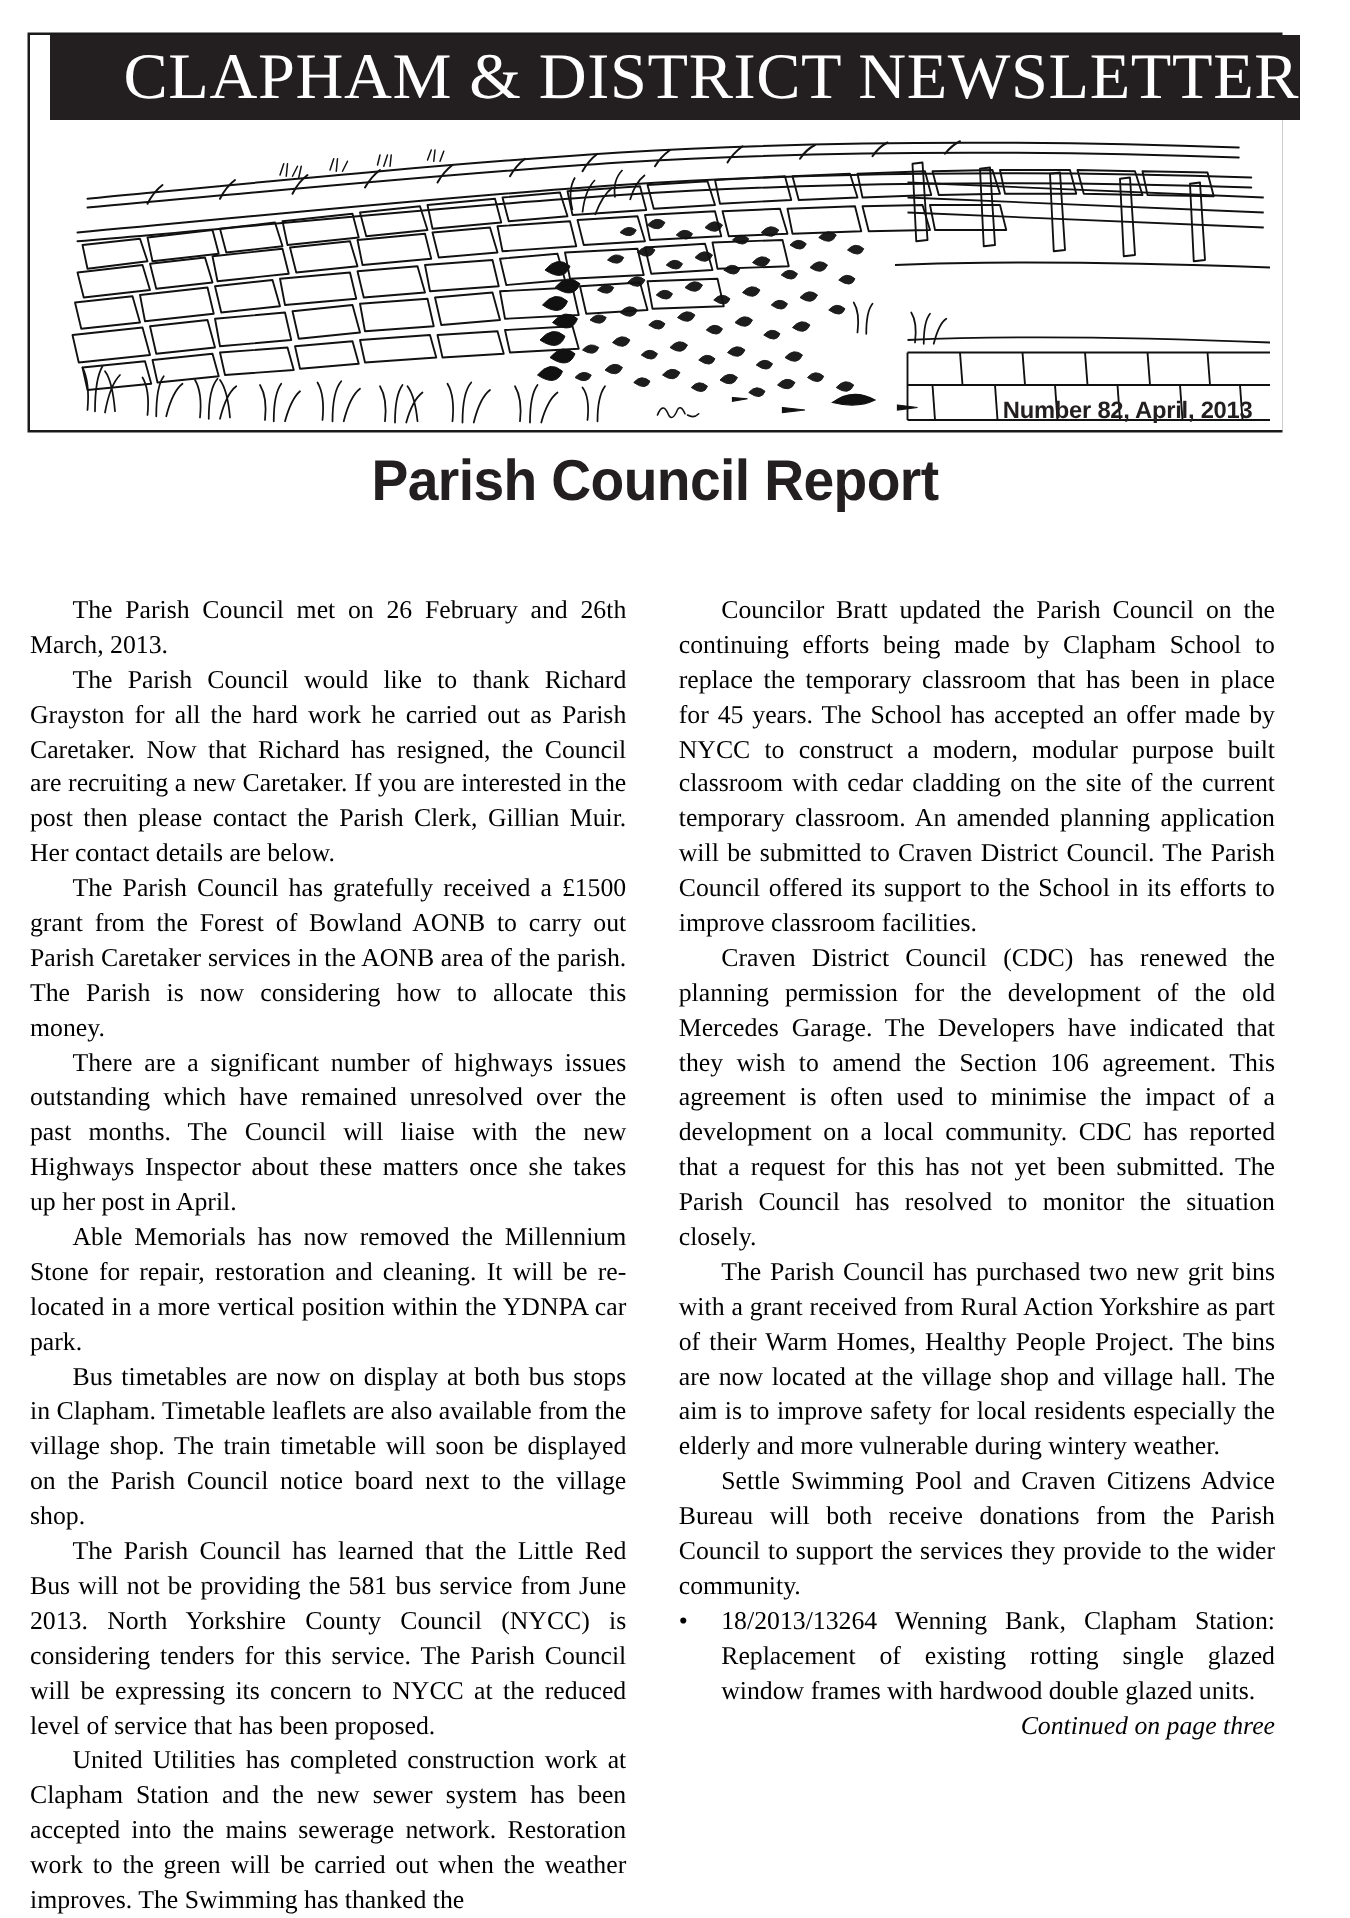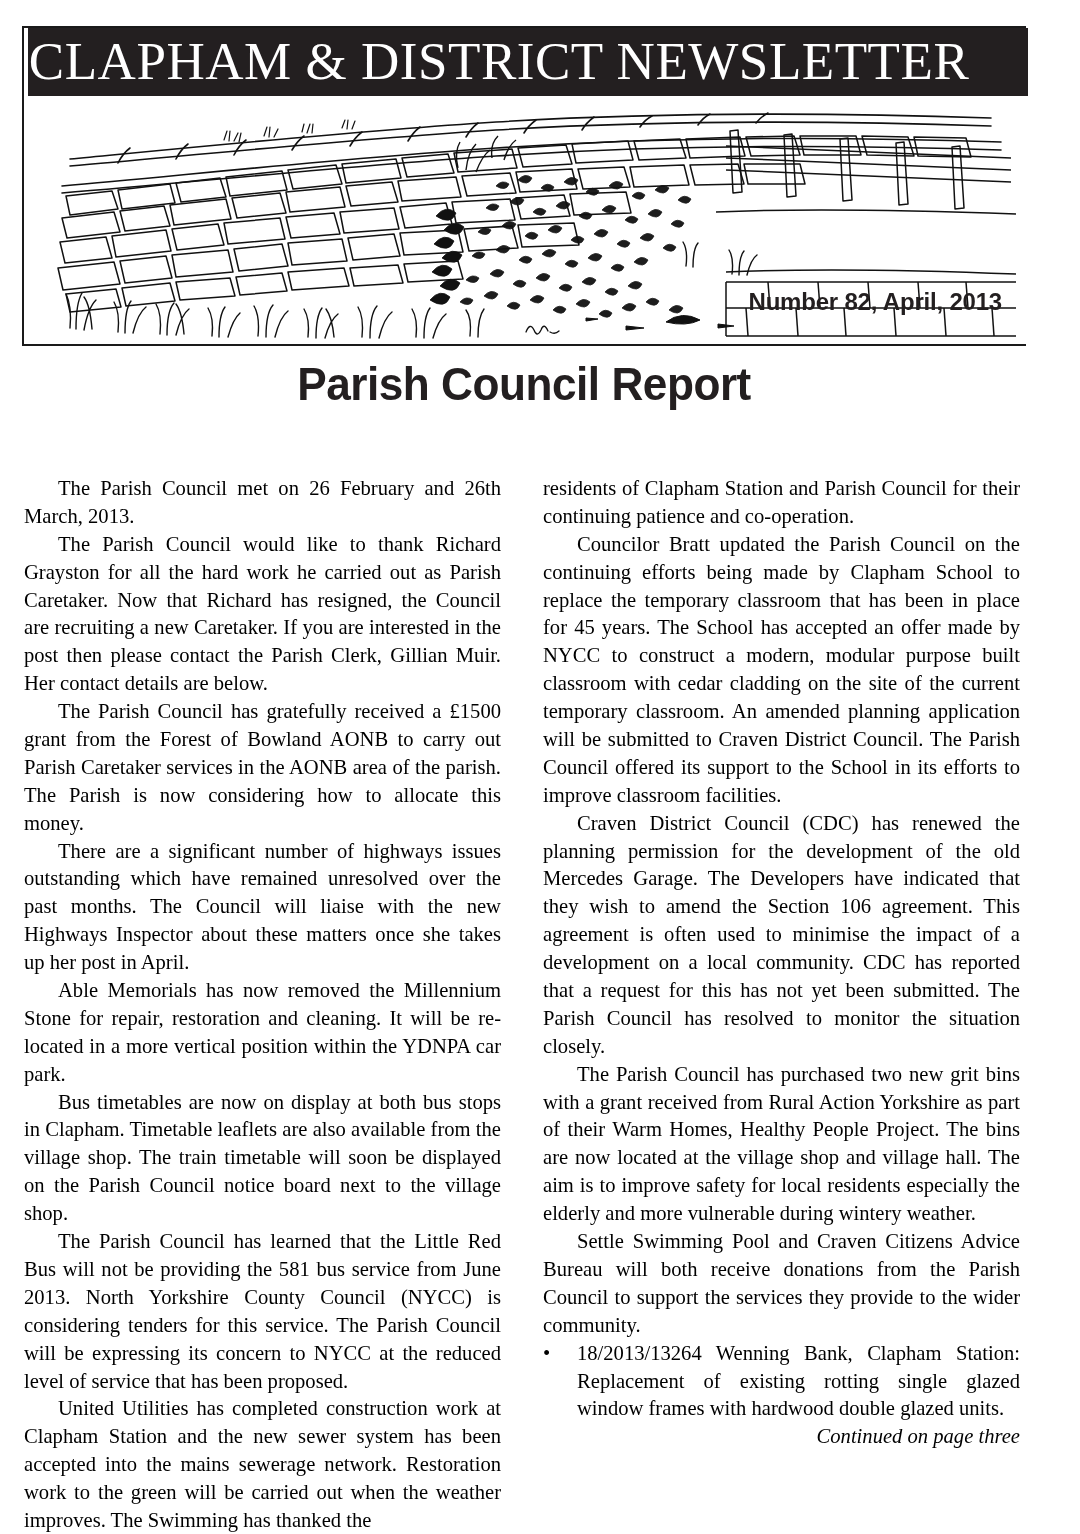--- a/index.html
+++ b/index.html
@@ -30,27 +30,27 @@
     left: 22px;
     top: 26px;
     width: 1004px;
     height: 320px;
     border: 2px solid #1a1a1a;
     box-sizing: border-box;
     background: #ffffff;
   }
   .masthead-banner {
     position: absolute;
-    left: 4px; top: 0;
+    left: 16px; top: 0;
     width: 100%;
     height: 68px;
     background: #231f20;
     display: flex;
     align-items: center;
-    justify-content: flex-start;
+    justify-content: flex-end;
     overflow: hidden;
   }
   .masthead-title {
     color: #ffffff;
     font-family: "Liberation Serif", "DejaVu Serif", serif;
     font-size: 52px;
     line-height: 1;
     letter-spacing: 0.5px;
     white-space: nowrap;
     transform: scaleX(1.02);
@@ -67,24 +67,24 @@
     width: 1000px;
     height: 248px;
     overflow: hidden;
     background: #ffffff;
   }
   .masthead-art svg { display: block; }
 
   .issue-line {
     position: absolute;
     right: 22px;
-    bottom: 28px;
+    bottom: 4px;
     font-family: "Liberation Sans", "DejaVu Sans", sans-serif;
     font-weight: bold;
-    font-size: 24px;
+    font-size: 19px;
     letter-spacing: -0.2px;
     color: #231f20;
     white-space: nowrap;
   }
 
   
   .headline {
     position: absolute;
     left: 22px;
     top: 360px;
@@ -399,21 +399,20 @@
       <p>The Parish Council would like to thank Richard Grayston for all the hard work he carried out as Parish Caretaker. Now that Richard has resigned, the Council are recruiting a new Caretaker. If you are interested in the post then please contact the Parish Clerk, Gillian Muir. Her contact details are below.</p>
       <p>The Parish Council has gratefully received a £1500 grant from the Forest of Bowland AONB to carry out Parish Caretaker services in the AONB area of the parish. The Parish is now considering how to allocate this money.</p>
       <p>There are a significant number of highways issues outstanding which have remained unresolved over the past months. The Council will liaise with the new Highways Inspector about these matters once she takes up her post in April.</p>
       <p>Able Memorials has now removed the Millennium Stone for repair, restoration and cleaning. It will be re-located in a more vertical position within the YDNPA car park.</p>
       <p>Bus timetables are now on display at both bus stops in Clapham. Timetable leaflets are also available from the village shop. The train timetable will soon be displayed on the Parish Council notice board next to the village shop.</p>
       <p>The Parish Council has learned that the Little Red Bus will not be providing the 581 bus service from June 2013. North Yorkshire County Council (NYCC) is considering tenders for this service. The Parish Council will be expressing its concern to NYCC at the reduced level of service that has been proposed.</p>
       <p>United Utilities has completed construction work at Clapham Station and the new sewer system has been accepted into the mains sewerage network. Restoration work to the green will be carried out when the weather improves. The Swimming has thanked the</p>
     </div>
 
     <div class="col">
-      <p class="no-indent">residents of Clapham Station and Parish Council for their continuing patience and co-operation.</p>
       <p>Councilor Bratt updated the Parish Council on the continuing efforts being made by Clapham School to replace the temporary classroom that has been in place for 45 years. The School has accepted an offer made by NYCC to construct a modern, modular purpose built classroom with cedar cladding on the site of the current temporary classroom. An amended planning application will be submitted to Craven District Council. The Parish Council offered its support to the School in its efforts to improve classroom facilities.</p>
       <p>Craven District Council (CDC) has renewed the planning permission for the development of the old Mercedes Garage. The Developers have indicated that they wish to amend the Section 106 agreement. This agreement is often used to minimise the impact of a development on a local community. CDC has reported that a request for this has not yet been submitted. The Parish Council has resolved to monitor the situation closely.</p>
       <p>The Parish Council has purchased two new grit bins with a grant received from Rural Action Yorkshire as part of their Warm Homes, Healthy People Project. The bins are now located at the village shop and village hall. The aim is to improve safety for local residents especially the elderly and more vulnerable during wintery weather.</p>
       <p>Settle Swimming Pool and Craven Citizens Advice Bureau will both receive donations from the Parish Council to support the services they provide to the wider community.</p>
 
       <div class="bullet-item">
         <span class="bullet-dot">•</span>
         <span class="bullet-text">18/2013/13264 Wenning Bank, Clapham Station: Replacement of existing rotting single glazed window frames with hardwood double glazed units.</span>
       </div>
 

